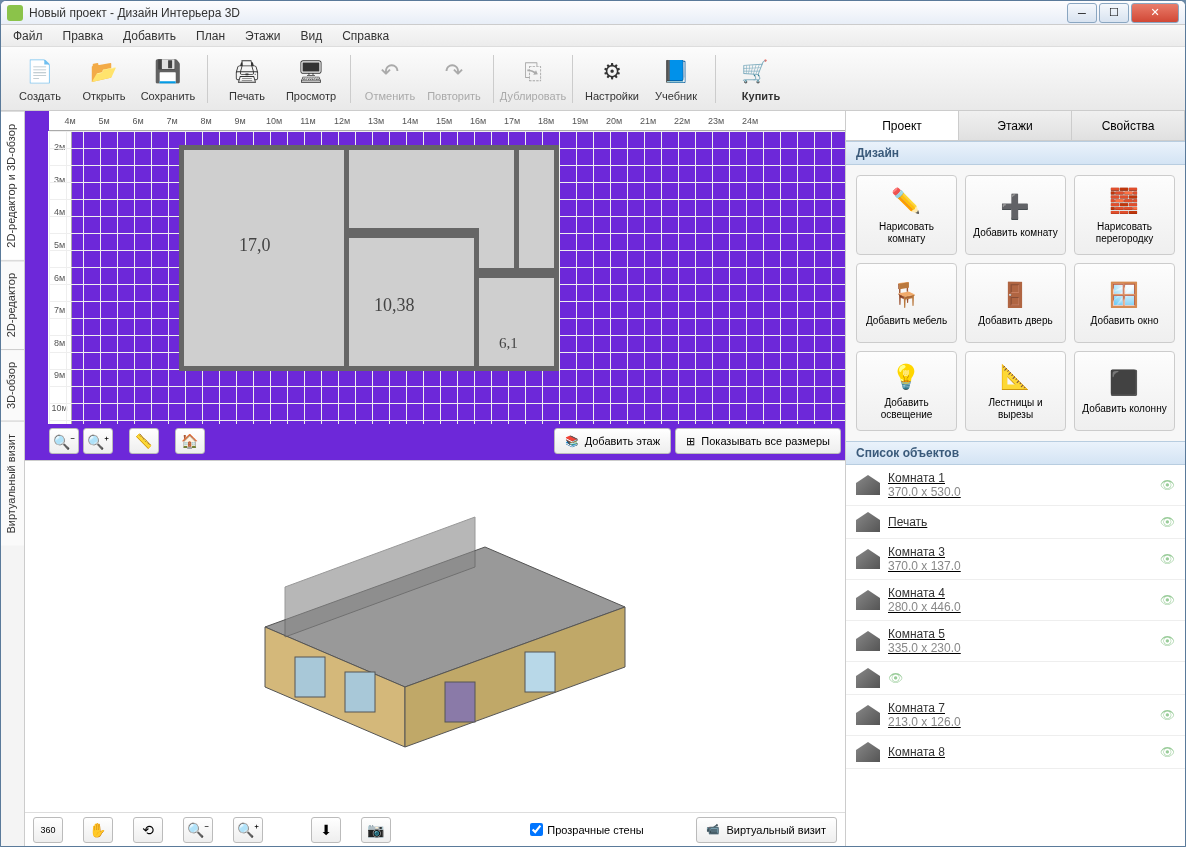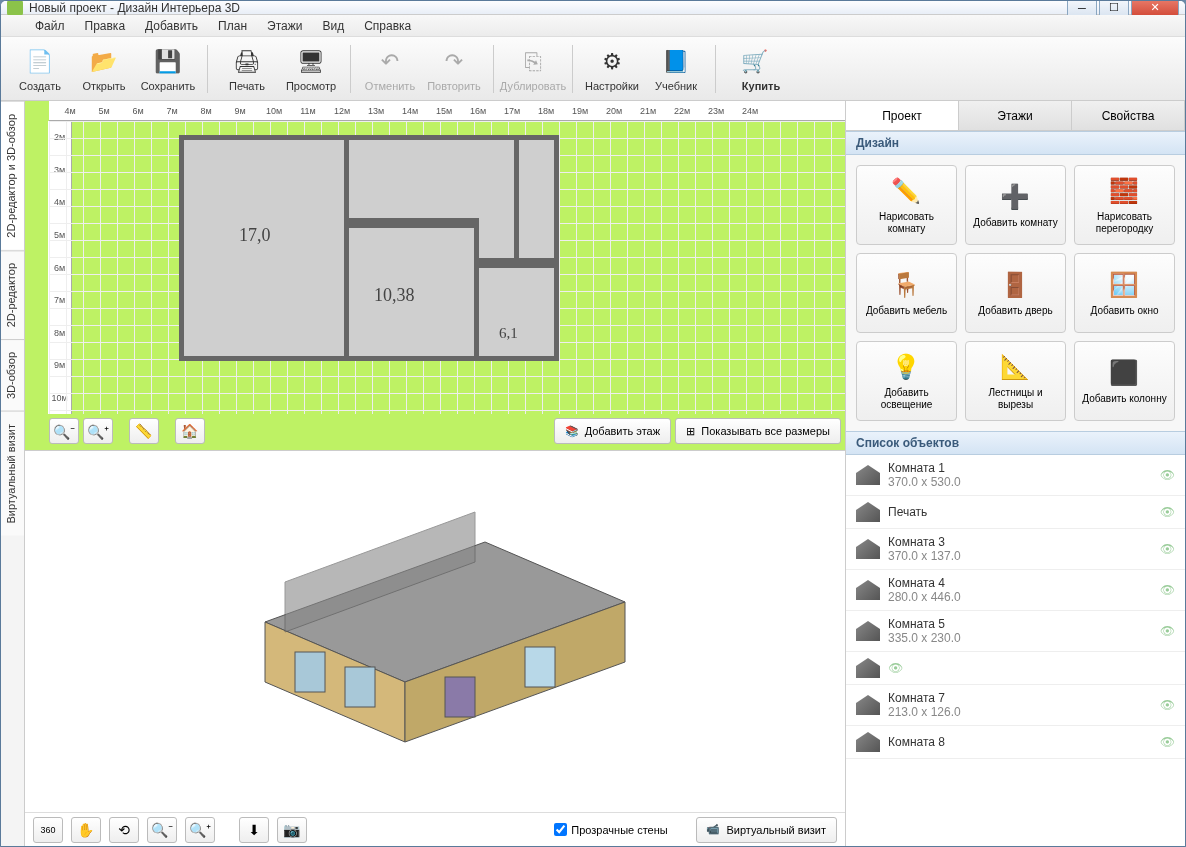--- a/index.html
+++ b/index.html
@@ -1,70 +1,70 @@
 <!DOCTYPE html>
 <html><head>
 <meta charset="utf-8">
 <style>
 * { margin: 0; padding: 0; box-sizing: border-box; font-family: "Segoe UI", Tahoma, sans-serif; }
 body { background: #6b8aa8; width: 1186px; height: 847px; overflow: hidden; }
 .window { width: 1186px; height: 847px; background: #fff; border: 1px solid #5a7a9a; border-radius: 6px 6px 0 0; overflow: hidden; display: flex; flex-direction: column; }
-.titlebar { height: 14px; background: linear-gradient(#fdfdfe, #e8eef7); display: flex; align-items: center; padding: 0 6px; border-bottom: 1px solid #ccc; }
+.titlebar { height: 24px; background: linear-gradient(#fdfdfe, #e8eef7); display: flex; align-items: center; padding: 0 6px; border-bottom: 1px solid #ccc; }
 .titlebar-icon { width: 16px; height: 16px; background: #8bc34a; border-radius: 3px; margin-right: 6px; }
 .titlebar-text { font-size: 12px; color: #333; flex: 1; }
 .window-controls { display: flex; gap: 2px; }
 .win-btn { width: 30px; height: 20px; background: linear-gradient(#f5f8fc, #d8e3f0); border: 1px solid #8aa6c1; border-radius: 3px; display: flex; align-items: center; justify-content: center; font-size: 11px; cursor: pointer; }
 .win-btn.close { background: linear-gradient(#e97c6a, #d14836); color: #fff; width: 48px; }
-.menubar { height: 22px; background: linear-gradient(#f8f8f8, #ececec); display: flex; align-items: center; padding: 0 26px; gap: 4px; border-bottom: 1px solid #ddd; }
+.menubar { height: 22px; background: linear-gradient(#f8f8f8, #ececec); display: flex; align-items: center; padding: 0 4px; gap: 4px; border-bottom: 1px solid #ddd; }
 .menu-item { font-size: 12px; color: #333; padding: 2px 8px; cursor: pointer; }
 .toolbar { height: 64px; background: linear-gradient(#fcfcfc, #e9e9e9); border-bottom: 1px solid #ccc; display: flex; align-items: center; padding: 4px 8px; gap: 2px; }
 .toolbar-btn { display: flex; flex-direction: column; align-items: center; justify-content: center; width: 62px; height: 56px; cursor: pointer; border-radius: 3px; font-size: 11px; color: #333; }
 .toolbar-btn.disabled { color: #aaa; }
 .toolbar-btn .icon { width: 32px; height: 32px; display: flex; align-items: center; justify-content: center; font-size: 22px; margin-bottom: 2px; }
 .toolbar-sep { width: 1px; height: 48px; background: #ccc; margin: 0 6px; }
 .main-area { flex: 1; display: flex; overflow: hidden; }
 .left-tabs { width: 24px; background: #f4f4f4; border-right: 1px solid #ccc; display: flex; flex-direction: column; }
 .vtab { writing-mode: vertical-rl; transform: rotate(180deg); font-size: 11px; padding: 12px 4px; border-bottom: 1px solid #ccc; cursor: pointer; text-align: center; color: #333; background: #fafafa; }
 .vtab.active { background: #fff; font-weight: 500; }
 .center-col { flex: 1; display: flex; flex-direction: column; background: #fff; }
-.view-2d { height: 350px; position: relative; background: #bef264; border-bottom: 1px solid #ccc; display: flex; }
+.view-2d { height: 350px; position: relative; background: #6d28d9; border-bottom: 1px solid #ccc; display: flex; }
 .ruler-h { position: absolute; top: 0; left: 24px; right: 0; height: 20px; background: #fff; border-bottom: 1px solid #aaa; display: flex; align-items: center; font-size: 9px; color: #555; padding-left: 4px; }
 .ruler-h span { width: 34px; text-align: center; }
 .ruler-v { position: absolute; top: 20px; left: 0; width: 24px; bottom: 36px; background: #fff; border-right: 1px solid #aaa; display: flex; flex-direction: column; font-size: 9px; color: #555; margin-left: 23px; }
 .ruler-v span { height: 34px; display: flex; align-items: center; justify-content: center; }
 .canvas-2d { position: absolute; top: 20px; left: 24px; right: 0; bottom: 36px; background-image: linear-gradient(#eee 1px, transparent 1px), linear-gradient(90deg, #eee 1px, transparent 1px); background-size: 17px 17px; }
 .floorplan { position: absolute; top: 14px; left: 130px; width: 395px; height: 230px; }
 .room-big { position: absolute; top: 0; left: 0; width: 170px; height: 226px; background: #cfcfcf; border: 5px solid #666; }
 .room-mid { position: absolute; top: 88px; left: 170px; width: 130px; height: 138px; background: #cfcfcf; border: 5px solid #666; border-left: none; }
 .room-top { position: absolute; top: 0; left: 170px; width: 210px; height: 88px; background: #cfcfcf; border: 5px solid #666; border-left: none; }
 .room-small { position: absolute; top: 128px; left: 300px; width: 80px; height: 98px; background: #cfcfcf; border: 5px solid #666; border-left: none; }
 .room-tiny1 { position: absolute; top: 0; left: 300px; width: 40px; height: 128px; background: #cfcfcf; border: 5px solid #666; border-left: none; }
 .room-tiny2 { position: absolute; top: 0; left: 340px; width: 40px; height: 128px; background: #cfcfcf; border: 5px solid #666; border-left: none; }
 .room-label { position: absolute; font-size: 18px; color: #444; font-family: Georgia, serif; }
 .view-2d-tools { position: absolute; bottom: 4px; left: 24px; right: 4px; height: 30px; display: flex; align-items: center; gap: 4px; }
 .tool-btn { width: 30px; height: 26px; background: linear-gradient(#fff, #eee); border: 1px solid #bbb; border-radius: 3px; display: flex; align-items: center; justify-content: center; font-size: 14px; cursor: pointer; }
 .long-btn { height: 26px; padding: 0 10px; background: linear-gradient(#fff, #eee); border: 1px solid #bbb; border-radius: 3px; display: flex; align-items: center; gap: 6px; font-size: 11px; cursor: pointer; }
 .spacer { flex: 1; }
 .view-3d { flex: 1; position: relative; background: #fff; display: flex; flex-direction: column; }
 .canvas-3d { flex: 1; display: flex; align-items: center; justify-content: center; }
 .iso-house { width: 420px; height: 260px; position: relative; }
-.view-3d-tools { height: 34px; border-top: 1px solid #ddd; display: flex; align-items: center; gap: 8px; padding: 12px 8px; }
+.view-3d-tools { height: 34px; border-top: 1px solid #ddd; display: flex; align-items: center; gap: 20px; padding: 12px 8px; }
 .checkbox-wrap { display: flex; align-items: center; gap: 4px; font-size: 11px; }
 .right-panel { width: 340px; background: #f7f7f7; border-left: 1px solid #ccc; display: flex; flex-direction: column; }
 .right-tabs { height: 30px; display: flex; border-bottom: 1px solid #ccc; }
 .right-tab { flex: 1; display: flex; align-items: center; justify-content: center; font-size: 12px; background: linear-gradient(#f0f0f0, #e0e0e0); border-right: 1px solid #ccc; cursor: pointer; }
 .right-tab.active { background: #fff; }
 .section-header { height: 24px; background: linear-gradient(#eaf2fb, #d4e4f4); border-top: 1px solid #b8cde0; border-bottom: 1px solid #b8cde0; display: flex; align-items: center; padding: 0 10px; font-size: 12px; font-weight: bold; color: #3a5a7a; }
 .design-grid { display: grid; grid-template-columns: repeat(3, 1fr); gap: 8px; padding: 10px; }
 .design-btn { height: 80px; background: linear-gradient(#fdfdfd, #efefef); border: 1px solid #ccc; border-radius: 4px; display: flex; flex-direction: column; align-items: center; justify-content: center; font-size: 10px; text-align: center; cursor: pointer; gap: 4px; line-height: 1.2; padding: 4px; }
 .design-btn .dicon { width: 32px; height: 32px; display: flex; align-items: center; justify-content: center; font-size: 24px; }
 .object-list { flex: 1; overflow-y: auto; background: #fff; }
 .obj-item { display: flex; align-items: center; padding: 6px 10px; border-bottom: 1px solid #eee; gap: 8px; cursor: pointer; }
 .obj-icon { width: 24px; height: 20px; background: linear-gradient(135deg, #888, #555); clip-path: polygon(0 40%, 50% 0, 100% 40%, 100% 100%, 0 100%); }
-.obj-text { flex: 1; display: flex; flex-direction: column; }
+.obj-text { flex: 1; display: flex; flex-direction: column; text-decoration: underline; }
 .obj-name { font-size: 12px; color: #333; }
 .obj-dim { font-size: 12px; color: #888; }
 .eye { color: #9c9; font-size: 12px; }
 </style>
 </head>
 <body>
 
 <div class="window">
 
   <div class="titlebar">

